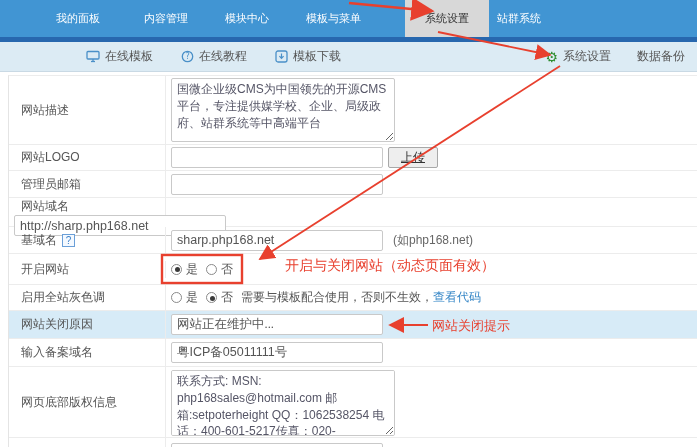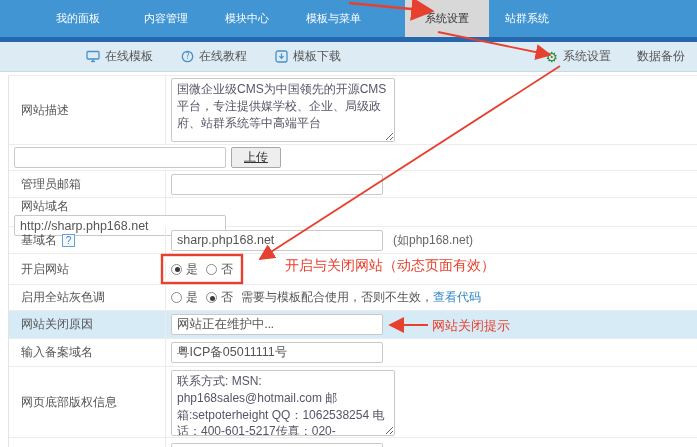--- a/index.html
+++ b/index.html
@@ -7,21 +7,21 @@
   .screen { position:relative; width:697px; height:447px; overflow:hidden; background:#fff; }
 
   
   .nav { height:37px; background:#4195d3; display:flex; align-items:stretch; }
   .nav .tab { line-height:37px; font-size:11px; color:#fff; cursor:pointer; white-space:nowrap; }
   .nav .tab.t1 { margin-left:56px; }
   .nav .tab.t2 { margin-left:44px; }
   .nav .tab.t3 { margin-left:37px; }
   .nav .tab.t4 { margin-left:37px; }
   .nav .tab.active { margin-left:44px; padding:0 20px; background:#d8d8d8; color:#333; }
-  .nav .tab.t6 { margin-left:16px; }
+  .nav .tab.t6 { margin-left:8px; }
   .navline { height:5px; background:#2767ae; }
 
   
   .toolbar { height:30px; background:#dcebf4; border-bottom:1px solid #c9d9e4; display:flex; align-items:center; font-size:12px; color:#555; }
   .tool-item { display:flex; align-items:center; gap:5px; cursor:pointer; }
   .tool-left { display:flex; gap:28px; margin-left:86px;align-items:center; }
   .tool-right { display:flex; gap:26px; margin-left:auto; margin-right:12px; align-items:center; }
   .icon-svg { display:block; }
   .gear { color:#2e8b2e; font-size:14px; line-height:14px; }
 
@@ -103,20 +103,21 @@
   <div class="form">
 
     <div class="row" style="height:69px;">
       <div class="lbl">网站描述</div>
       <div class="fld" style="align-items:flex-start; padding-top:2px;">
         <textarea style="">国微企业级CMS为中国领先的开源CMS平台，专注提供媒学校、企业、局级政府、站群系统等中高端平台</textarea>
       </div>
     </div>
 
     <div class="row" style="height:26px;">
+      <div class="lbl">网站LOGO</div>
       <div class="fld">
         <input type="text" value="" style="">
         <span class="upload-btn">上传</span>
       </div>
     </div>
 
     <div class="row" style="height:27px;">
       <div class="lbl">管理员邮箱</div>
       <div class="fld">
         <input type="text" value="" style="">

